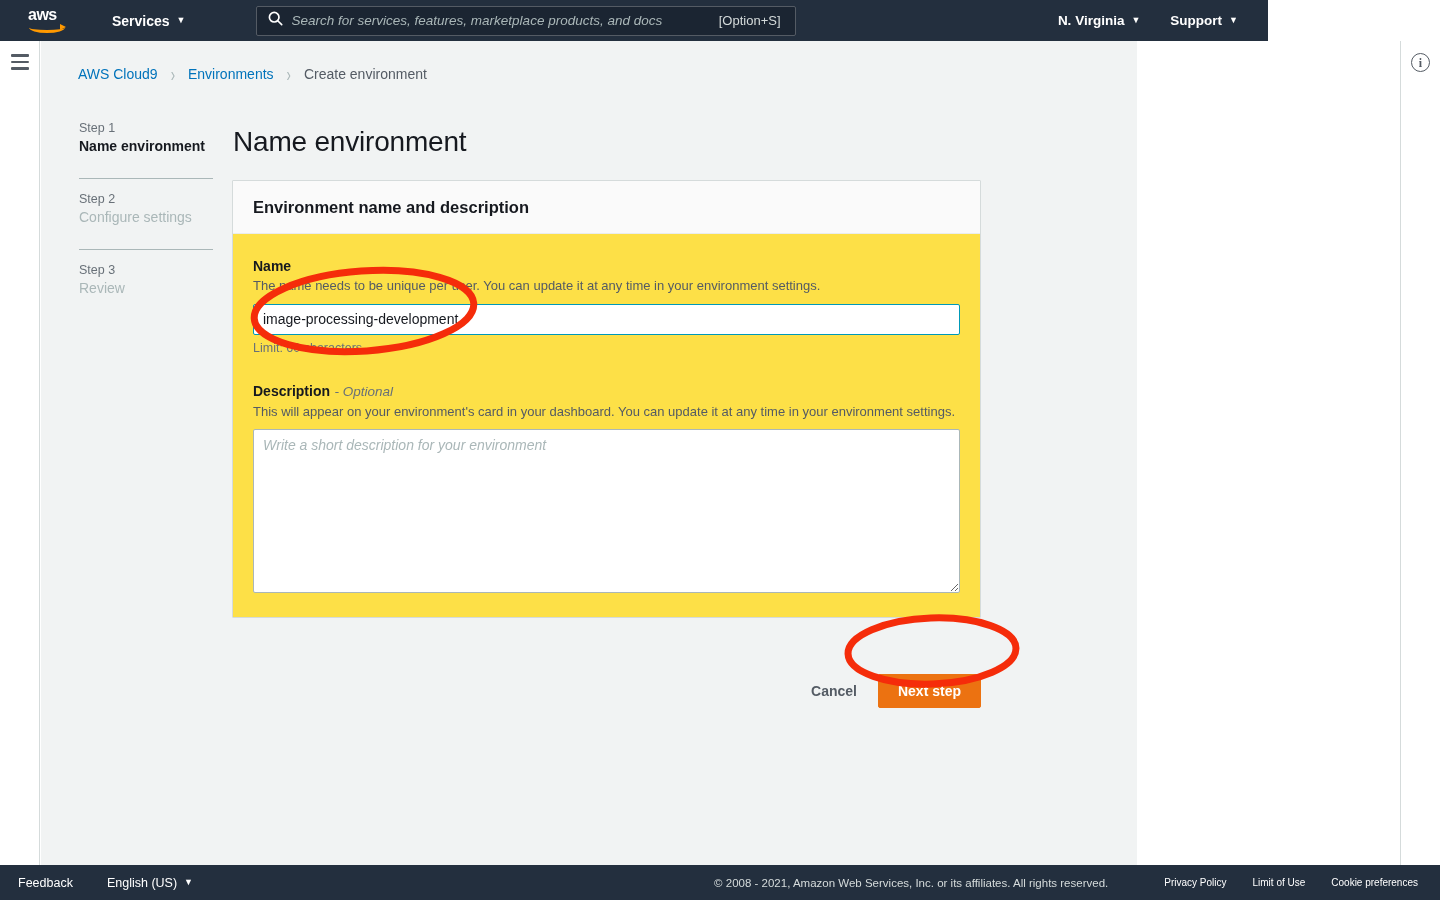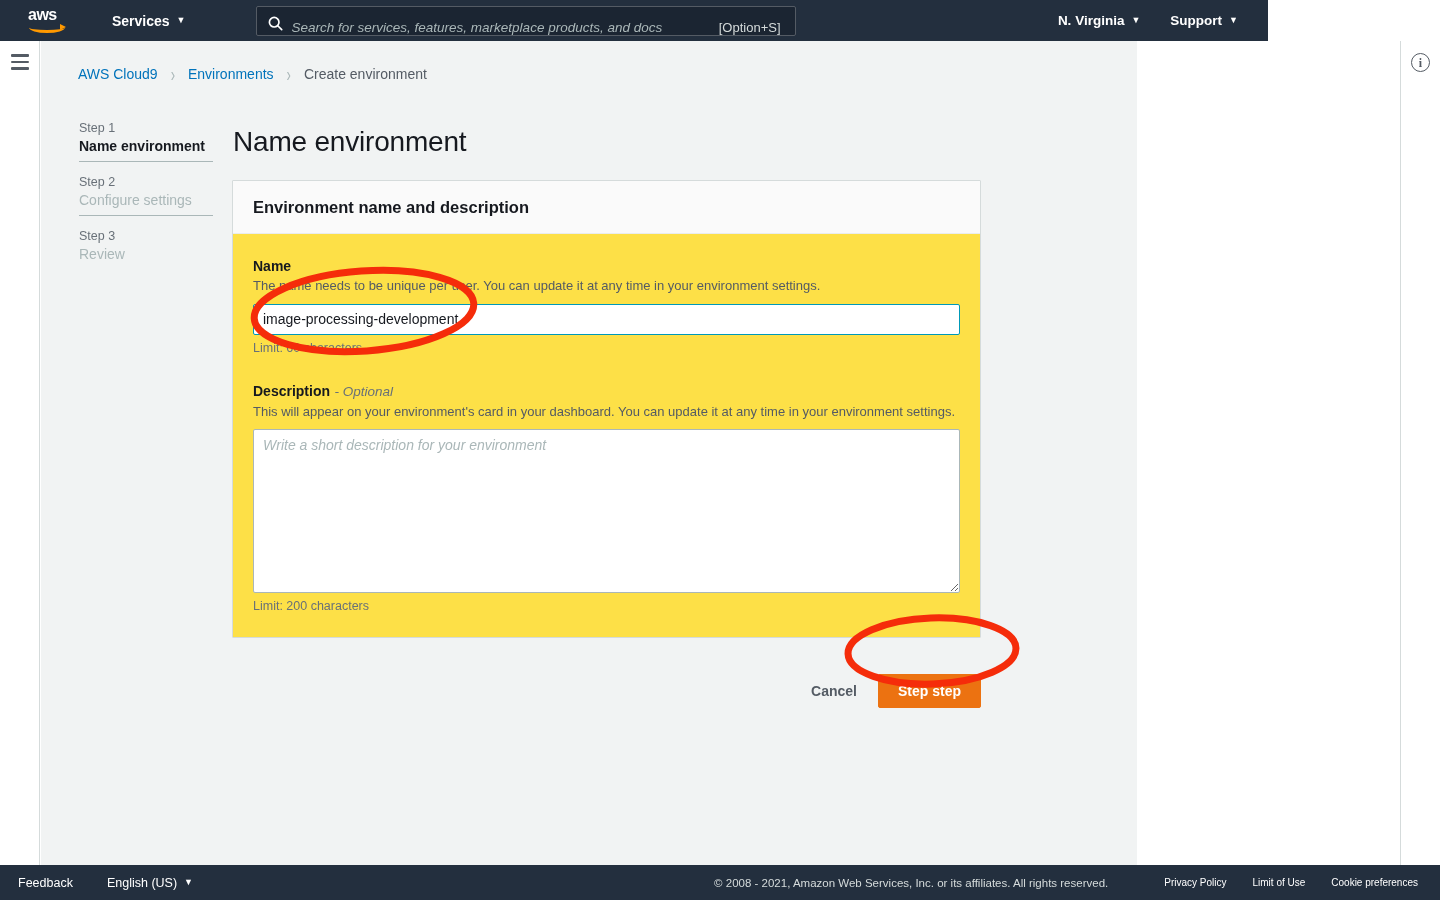--- a/index.html
+++ b/index.html
@@ -40,21 +40,21 @@
   }
   #services-btn {
     margin-left: 40px; color: #fff; font-size: 14px; font-weight: bold;
     display: flex; align-items: center; gap: 7px; cursor: pointer;
     height: 41px; padding: 0 4px;
   }
   .caret { font-size: 9px; line-height: 1; }
   #search-wrap {
     margin-left: 66px; width: 540px; height: 30px;
     background: #1b2532; border: 1px solid #545b64; border-radius: 2px;
-    display: flex; align-items: flex-end; position: relative;
+    display: flex; align-items: center; position: relative;
   }
   #search-icon { margin-left: 11px; flex: none; }
   #search-input {
     flex: 1; background: transparent; border: none; outline: none;
     color: #d5dbdb; font-size: 13.5px; font-style: italic;
     font-family: "Liberation Sans", sans-serif;
     margin-left: 9px;
   }
   #search-input::placeholder { color: #aab7b8; font-style: italic; opacity: 1; }
   #search-shortcut {
@@ -116,21 +116,21 @@
   #breadcrumb .crumb-current { color: #545b64; }
   #breadcrumb .crumb-sep {
     color: #aab7b8; margin: 0 13px; font-size: 13px;
     transform: scaleY(1.5);
   }
 
   
   #steps {
     position: absolute; left: 38px; top: 80px; width: 134px;
   }
-  .step-block { padding-bottom: 7px; border-bottom: 1px solid #aab7b8; margin-bottom: 13px; }
+  .step-block { padding-bottom: 24px; border-bottom: 1px solid #aab7b8; margin-bottom: 13px; }
   .step-block:last-child { border-bottom: none; }
   .step-num { font-size: 12.5px; color: #687078; margin-bottom: 3px; }
   .step-title { font-size: 14px; font-weight: bold; color: #16191f; }
   .step-title.inactive { font-weight: normal; color: #aab7b8; font-size: 14px; }
 
   
   #page-title {
     position: absolute; left: 192px; top: 85px;
     font-size: 28px; font-weight: normal; color: #16191f;
     letter-spacing: -0.2px;
@@ -304,29 +304,28 @@
         <div class="field-limit">Limit: 60 characters</div>
       </div>
 
       <div id="desc-group">
         <div>
           <span class="field-label">Description</span>
           <span class="optional-tag">- Optional</span>
         </div>
         <div class="field-desc">This will appear on your environment's card in your dashboard. You can update it at any time in your environment settings.</div>
         <textarea id="desc-textarea" placeholder="Write a short description for your environment" style=""></textarea>
-        <div class="field-limit">Limit: 200 characters</div>
       </div>
 
     </div>
   </div>
 
   <div id="actions">
     <span id="cancel-link">Cancel</span>
-    <button id="next-btn">Step step</button>
+    <button id="next-btn">Next step</button>
   </div>
 
 </div>
 
 <svg id="annotations" viewBox="0 0 1440 900" width="1440" height="900">
   <ellipse cx="364" cy="311" rx="110" ry="40" transform="rotate(-4 364 311)" fill="none" stroke="#f52c0a" stroke-width="7"></ellipse>
   <ellipse cx="932" cy="651" rx="84" ry="33" transform="rotate(-2 932 651)" fill="none" stroke="#f52c0a" stroke-width="7"></ellipse>
 </svg>
 
 <div id="footer">

